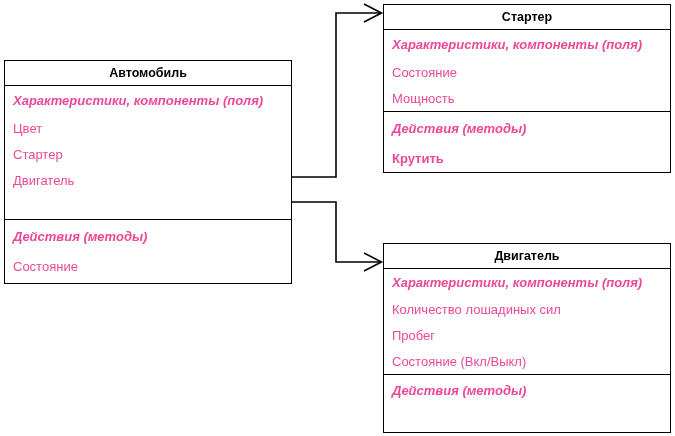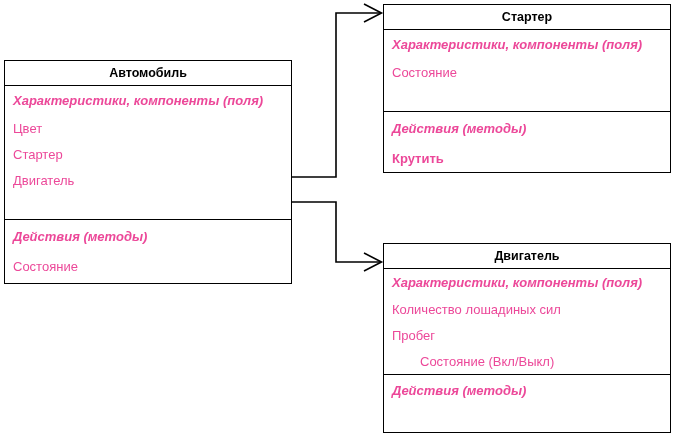--- a/index.html
+++ b/index.html
@@ -93,33 +93,34 @@
       <div class="uml-row heading" style="height:33px;">Действия (методы)</div>
       <div class="uml-row" style="height:26px;">Состояние</div>
     </div>
   </div>
 
   <div class="uml-class" style="left:383px; top:4px; width:288px; height:169px;">
     <div class="uml-title" style="height:25px;">Стартер</div>
     <div class="uml-compartment" style="height:81px;">
       <div class="uml-row heading" style="height:29px;">Характеристики, компоненты (поля)</div>
       <div class="uml-row" style="height:26px;">Состояние</div>
+      <div class="uml-row" style="height:26px;">Мощность</div>
     </div>
     <div class="uml-compartment sep-top" style="height:63px;">
       <div class="uml-row heading" style="height:33px;">Действия (методы)</div>
       <div class="uml-row" style="height:26px;font-weight:bold;">Крутить</div>
     </div>
   </div>
 
   <div class="uml-class" style="left:383px; top:243px; width:288px; height:190px;">
     <div class="uml-title" style="height:25px;">Двигатель</div>
     <div class="uml-compartment" style="height:105px;">
       <div class="uml-row heading" style="height:27px;">Характеристики, компоненты (поля)</div>
       <div class="uml-row" style="height:26px;text-align:center;">Количество лошадиных сил</div>
       <div class="uml-row" style="height:26px;">Пробег</div>
-      <div class="uml-row" style="height:26px;margin-left:28px;">Состояние (Вкл/Выкл)</div>
+      <div class="uml-row" style="height:26px;">Состояние (Вкл/Выкл)</div>
     </div>
     <div class="uml-compartment sep-top" style="height:58px;">
       <div class="uml-row heading" style="height:31px;">Действия (методы)</div>
     </div>
   </div>
 
 </div>
 
 </body></html>

